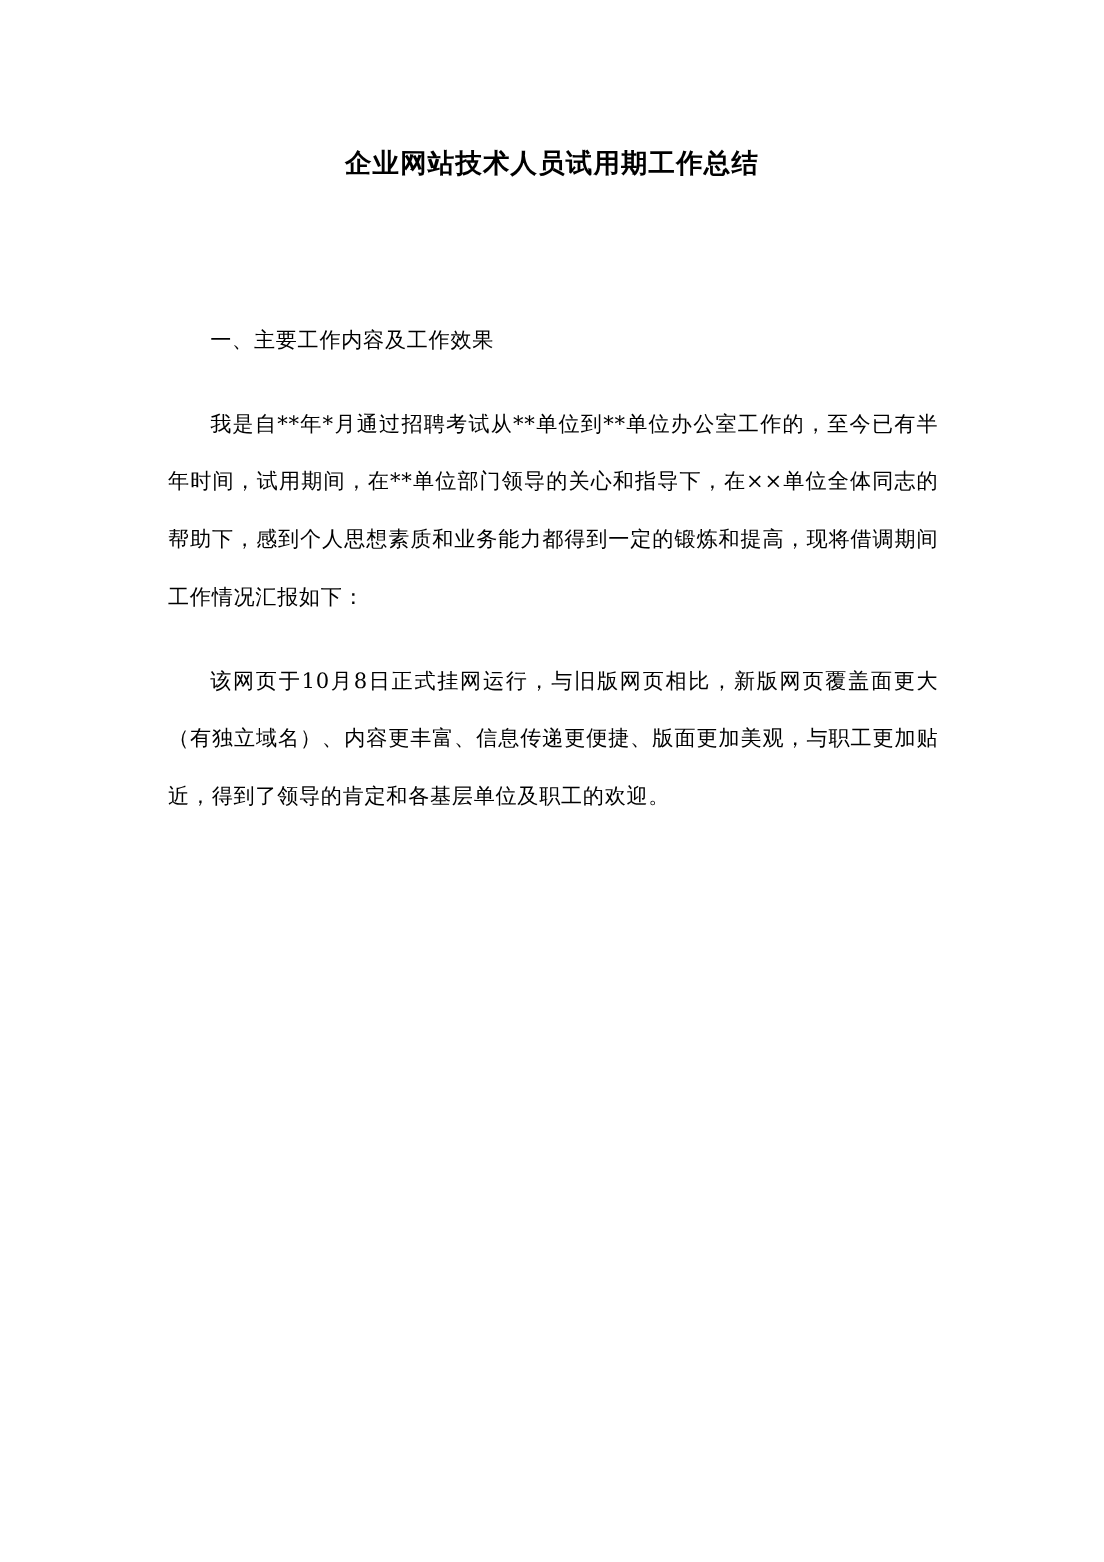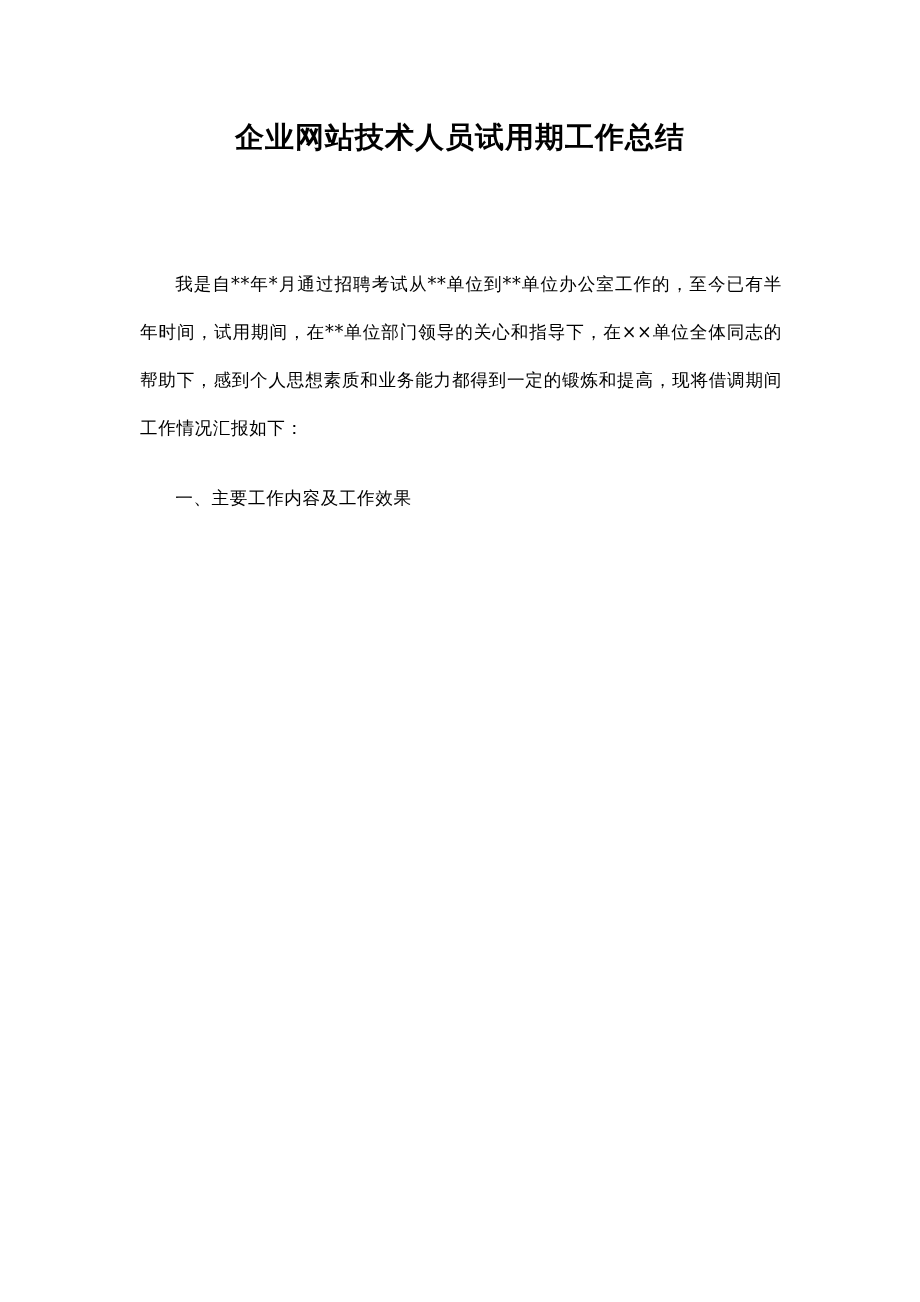--- a/index.html
+++ b/index.html
@@ -24,21 +24,21 @@
       background: #ffffff;
     }
     .doc-title {
       position: absolute;
       left: 0;
       top: 112px;
       width: 920px;
       text-align: center;
       font-family: "DejaVu Sans", "Liberation Sans", sans-serif;
       font-weight: bold;
-      font-size: 29px;
+      font-size: 22px;
       line-height: 50px;
       letter-spacing: 1px;
       margin: 0;
     }
     .doc-body {
       position: absolute;
       left: 140px;
       top: 260px;
       width: 642px;
     }
@@ -54,16 +54,17 @@
       text-align: left;
     }
   </style>
 </head>
 <body>
 
 <div class="page">
   <h1 class="doc-title">企业网站技术人员试用期工作总结</h1>
 
   <div class="doc-body">
+    <p class="para heading">一、主要工作内容及工作效果</p>
     <p class="para">我是自**年*月通过招聘考试从**单位到**单位办公室工作的，至今已有半年时间，试用期间，在**单位部门领导的关心和指导下，在××单位全体同志的帮助下，感到个人思想素质和业务能力都得到一定的锻炼和提高，现将借调期间工作情况汇报如下：</p>
-    <p class="para heading">一、主要工作内容及工作效果</p>
+    <p class="para">该网页于10月8日正式挂网运行，与旧版网页相比，新版网页覆盖面更大（有独立域名）、内容更丰富、信息传递更便捷、版面更加美观，与职工更加贴近，得到了领导的肯定和各基层单位及职工的欢迎。</p>
   </div>
 </div>
 
 </body></html>

